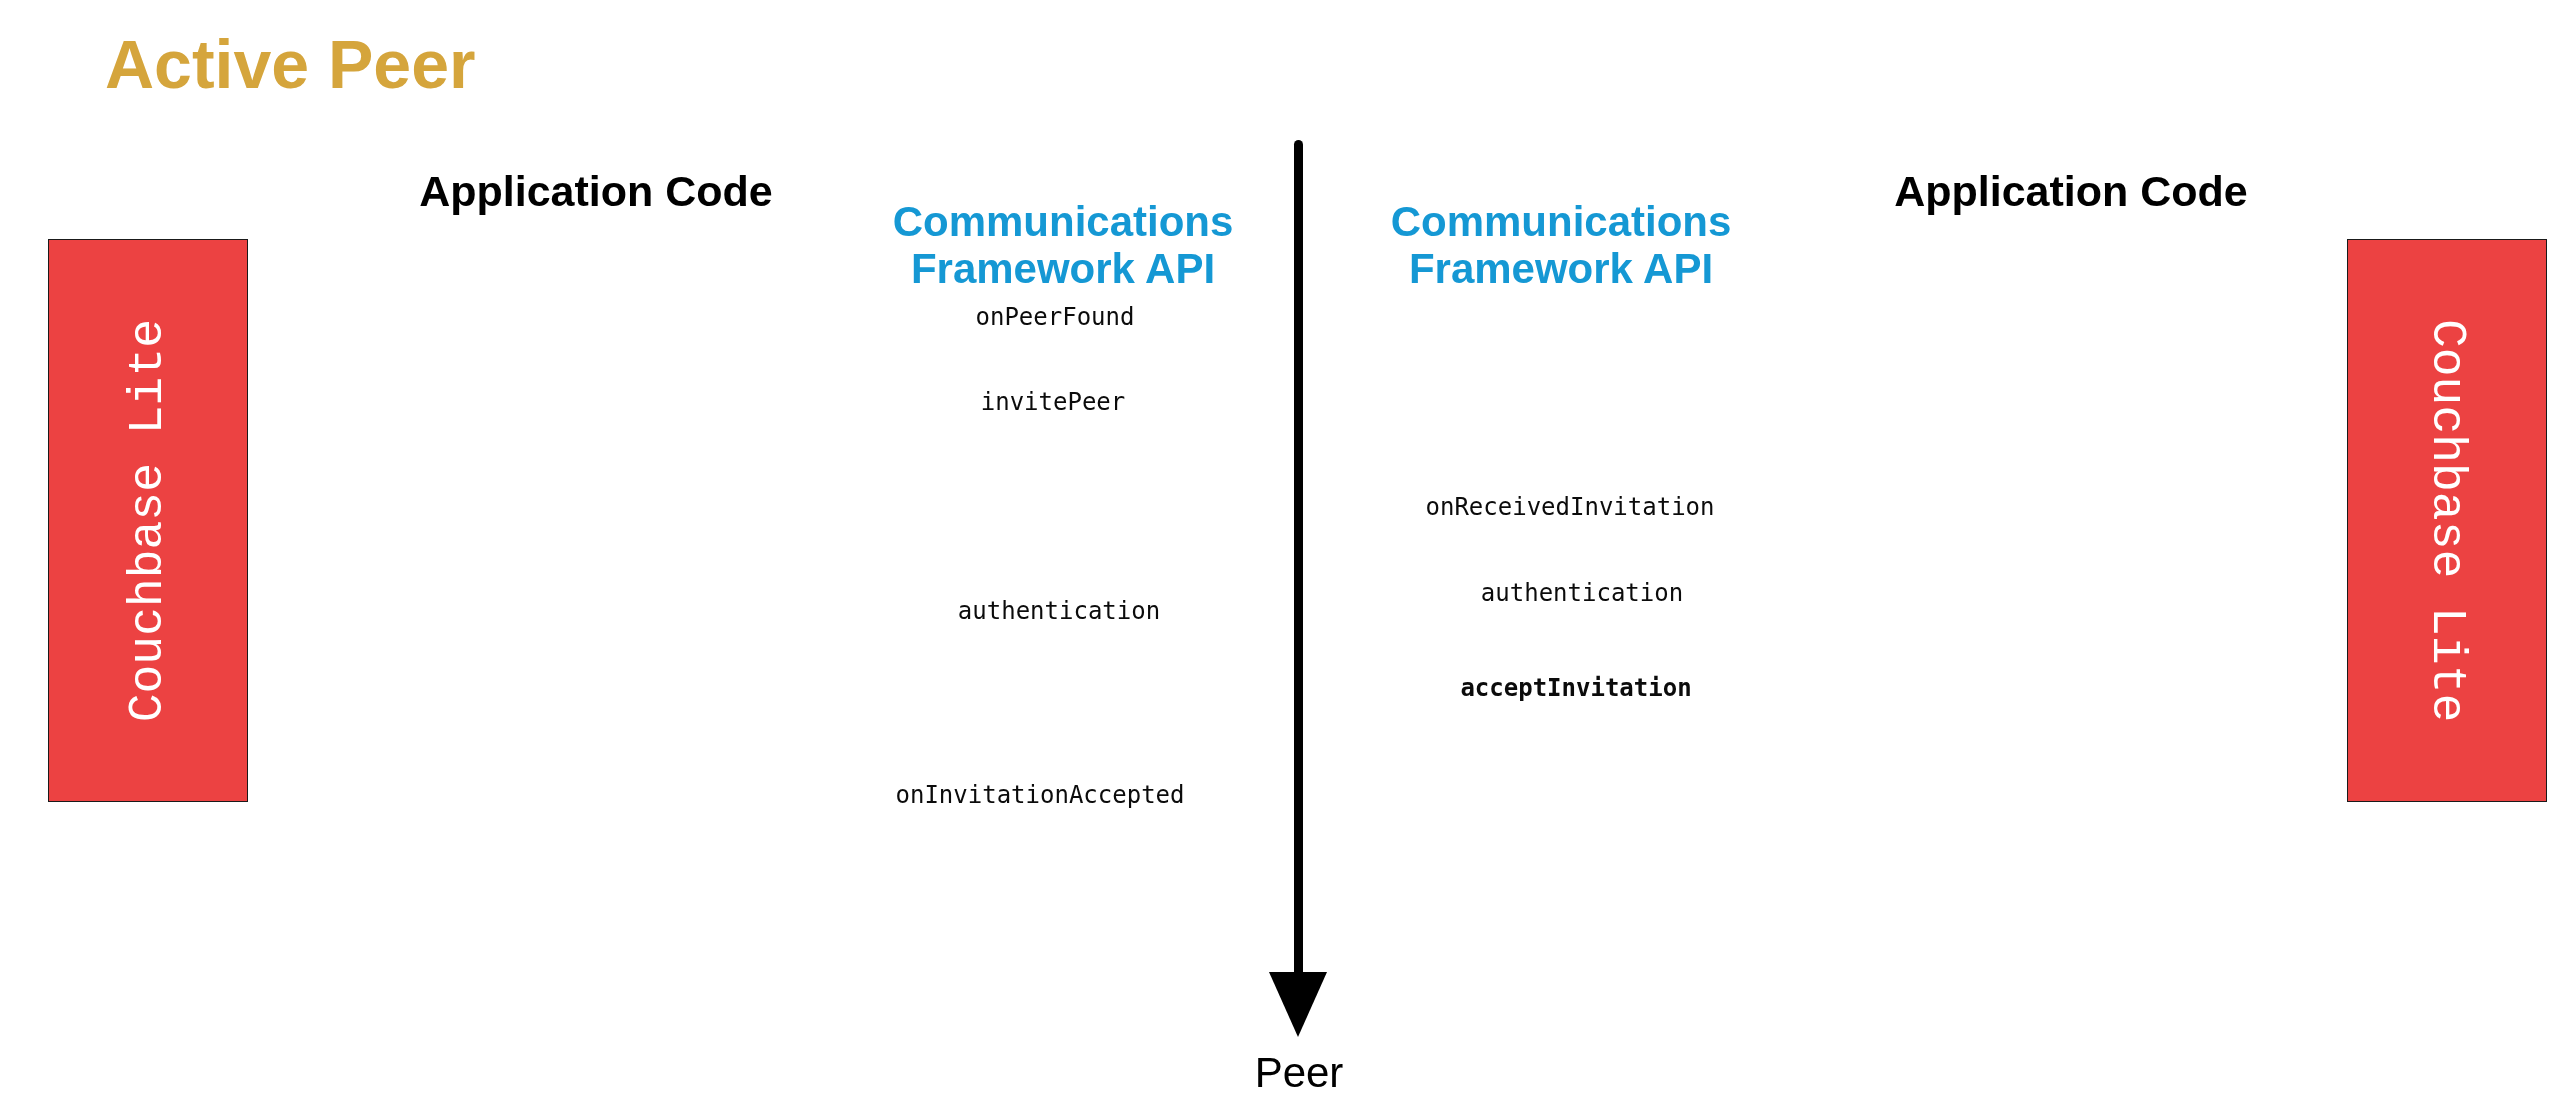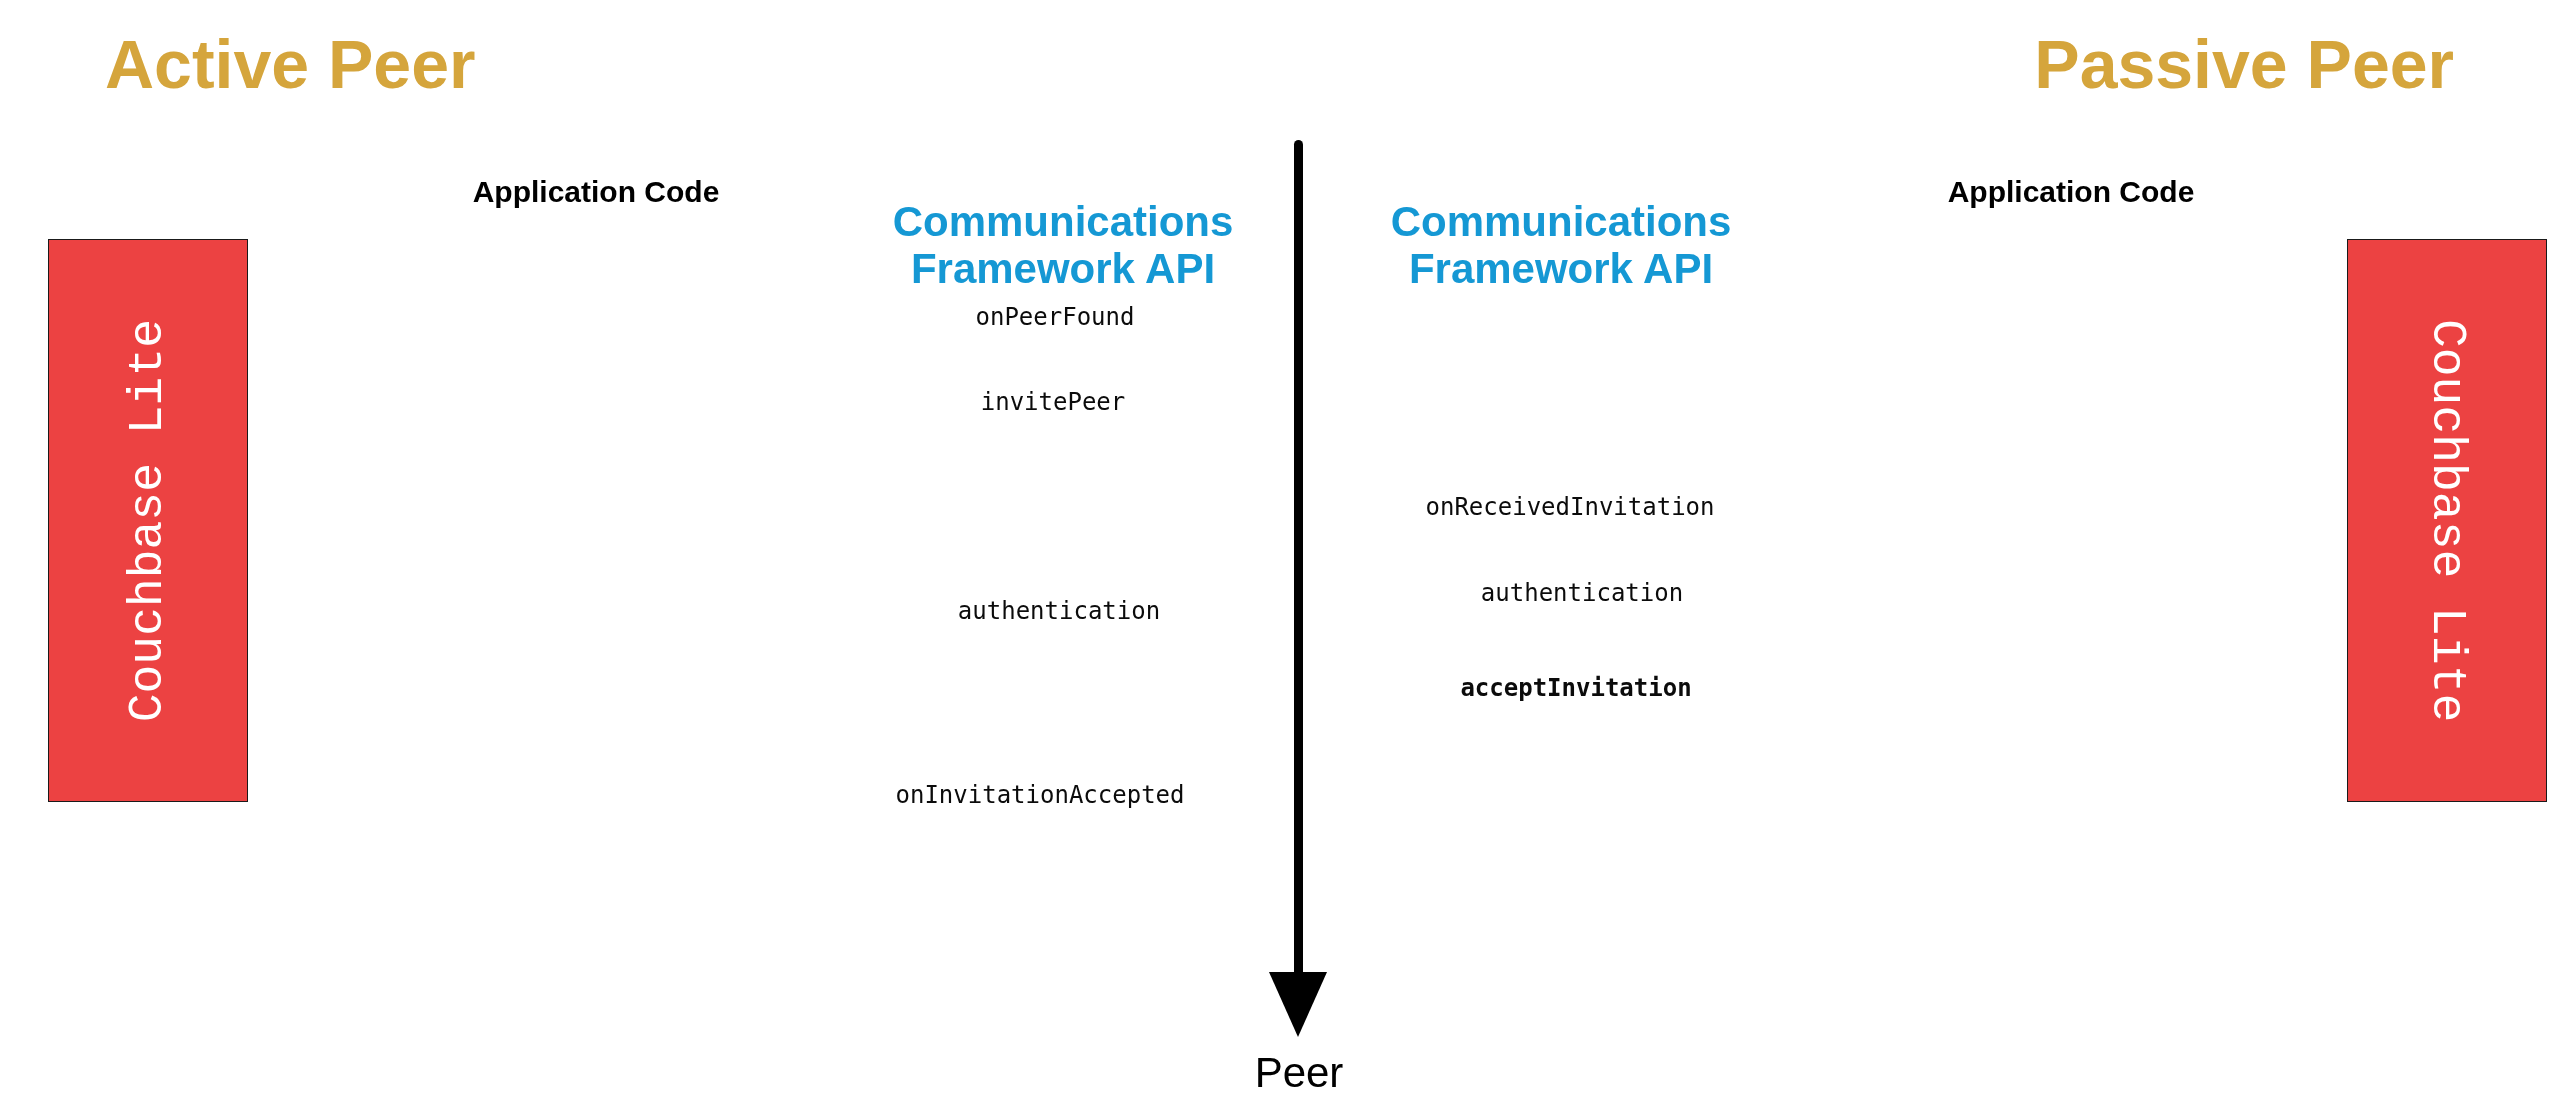--- a/index.html
+++ b/index.html
@@ -37,21 +37,21 @@
   
   .col-heading {
     position: absolute;
     transform: translateX(-50%);
     text-align: center;
     font-weight: bold;
     white-space: nowrap;
   }
   .app-code {
     top: 170px;
-    font-size: 30px;
+    font-size: 43px;
     line-height: 43px;
     color: var(--ink, #000000);
   }
   .app-code.left  { left: 596px; }
   .app-code.right { left: 2071px; }
   .comms-api {
     top: 150px;
     font-size: 42px;
     line-height: 47px;
     color: var(--api-blue, #1598D4);
@@ -133,21 +133,20 @@
     color: #000000;
     white-space: nowrap;
   }
 </style>
 </head>
 <body>
 
 <div class="diagram">
 
   <div class="peer-title active">Active Peer</div>
-  <div class="peer-title passive">Passive Peer</div>
 
   <div class="cb-box left">
     <span class="cb-label">Couchbase Lite</span>
   </div>
   <div class="cb-box right">
     <span class="cb-label">Couchbase Lite</span>
   </div>
 
   <div class="col-heading app-code left">Application Code</div>
 

